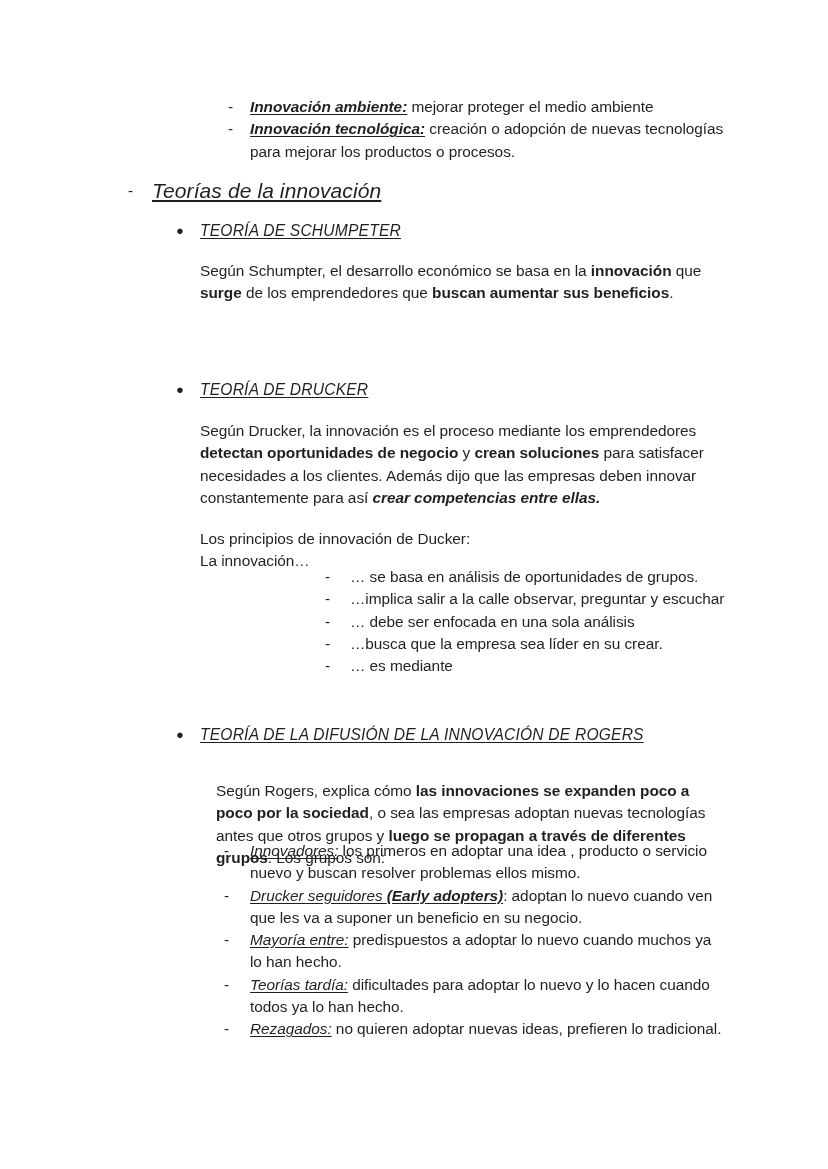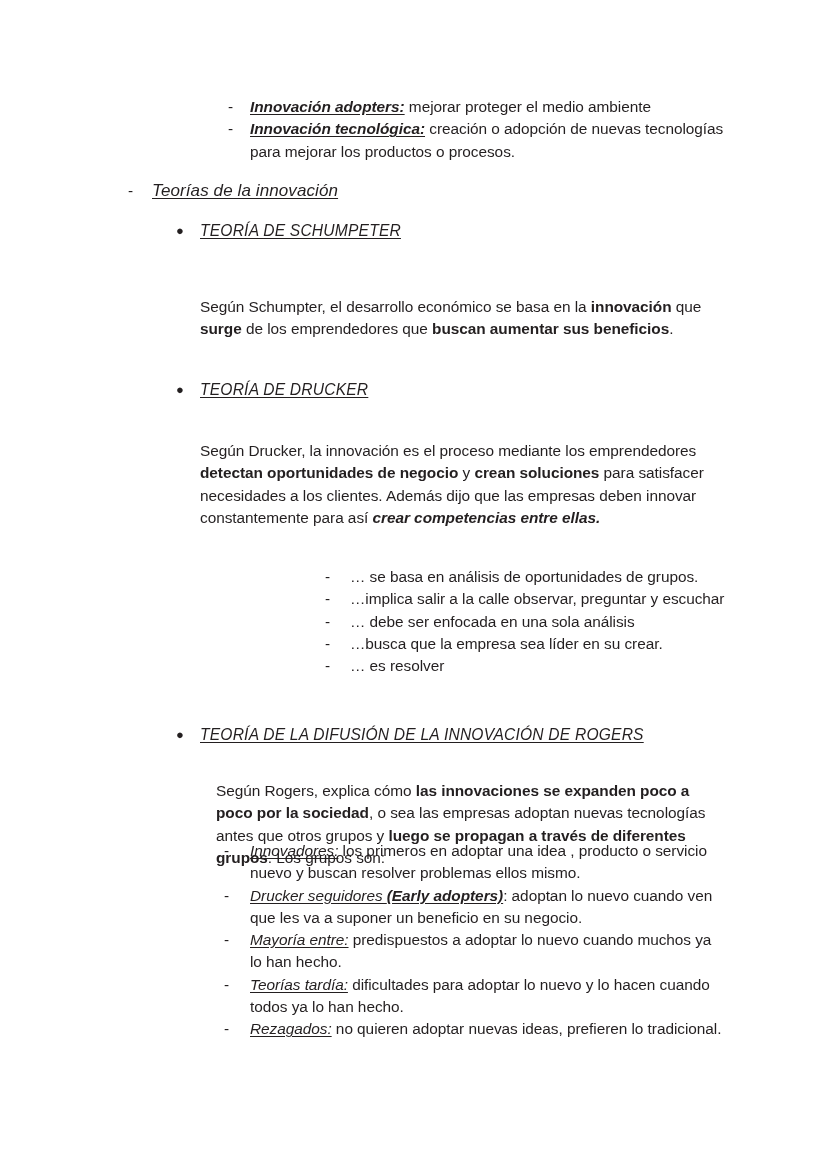--- a/index.html
+++ b/index.html
@@ -76,24 +76,24 @@
 
   
   #tipos-list { left: 228px; top: 96px; width: 500px; }
   #tipos-list .row { padding-left: 22px; }
 
   
   #teorias-heading { left: 128px; top: 180px; width: 560px; padding-left: 24px; }
 
   
   #schumpeter-head { left: 176px; top: 220px; width: 560px; padding-left: 24px; }
-  #schumpeter-body { left: 200px; top: 260px; width: 520px; margin-top: 36px; }
+  #schumpeter-body { left: 200px; top: 260px; width: 520px; }
 
   #drucker-head { left: 176px; top: 379px; width: 560px; padding-left: 24px; }
-  #drucker-body { left: 200px; top: 440px; width: 512px; }
+  #drucker-body { left: 200px; top: 420px; width: 512px; }
   #drucker-lead { left: 200px; top: 528px; width: 520px; }
 
   
   #drucker-principles { left: 325px; top: 566px; width: 400px; }
   #drucker-principles .row { padding-left: 25px; }
 
   #rogers-head { left: 176px; top: 724px; width: 600px; padding-left: 24px; }
   #rogers-body { left: 200px; top: 764px; width: 532px; }
 
   #rogers-groups { left: 224px; top: 840px; width: 500px; }
@@ -103,74 +103,78 @@
 </style>
 </head>
 <body>
 
 <div class="page">
 
   <div class="blk" id="tipos-list">
 
     <div class="row body-text">
       <span class="marker">-</span>
-      <span class="row-text"><span class="b i u">Innovación adopters:</span><span> mejorar proteger el medio ambiente</span></span>
+      <span class="row-text"><span class="b i u">Innovación ambiente:</span><span> mejorar proteger el medio ambiente</span></span>
     </div>
 
     <div class="row body-text">
       <span class="marker">-</span>
       <span class="row-text"><span class="b i u">Innovación tecnológica:</span><span> creación o adopción de nuevas tecnologías para mejorar los productos o procesos.</span></span>
     </div>
 
   </div>
 
   <div class="blk row body-text" id="teorias-heading">
     <span class="marker">-</span>
-    <span class="row-text"><span class="i u" style="font-size:17px;letter-spacing:0.1px;">Teorías de la innovación</span></span>
+    <span class="row-text"><span class="i u" style="font-size:21px;letter-spacing:0.1px;">Teorías de la innovación</span></span>
   </div>
 
   <div class="blk row body-text" id="schumpeter-head">
     <span class="marker bullet">●</span>
     <span class="row-text"><span class="theory-heading">TEORÍA DE SCHUMPETER</span></span>
   </div>
 
   <div class="blk body-text" id="schumpeter-body">
     <p style="margin:0"><span>Según Schumpter, el desarrollo económico se basa en la </span><span class="b">innovación</span><span> que </span><span class="b">surge</span><span> de los emprendedores que </span><span class="b">buscan aumentar sus beneficios</span><span>.</span></p>
   </div>
 
   <div class="blk row body-text" id="drucker-head">
     <span class="marker bullet">●</span>
     <span class="row-text"><span class="theory-heading">TEORÍA DE DRUCKER</span></span>
   </div>
 
   <div class="blk body-text" id="drucker-body">
     <p style="margin:0"><span>Según Drucker, la innovación es el proceso mediante los emprendedores </span><span class="b">detectan oportunidades de negocio</span><span> y </span><span class="b">crean soluciones</span><span> para satisfacer necesidades a los clientes. Además dijo que las empresas deben innovar constantemente para así </span><span class="b i">crear competencias entre ellas.</span></p>
   </div>
 
+  <div class="blk body-text" id="drucker-lead">
+    <div>Los principios de innovación de Ducker:</div>
+    <div>La innovación…</div>
+  </div>
 
   <div class="blk" id="drucker-principles">
     <div class="row body-text">
       <span class="marker">-</span>
       <span class="row-text">… se basa en análisis de oportunidades de grupos.</span>
     </div>
     <div class="row body-text">
       <span class="marker">-</span>
       <span class="row-text">…implica salir a la calle observar, preguntar y escuchar</span>
     </div>
     <div class="row body-text">
       <span class="marker">-</span>
       <span class="row-text">… debe ser enfocada en una sola análisis</span>
     </div>
     <div class="row body-text">
       <span class="marker">-</span>
       <span class="row-text">…busca que la empresa sea líder en su crear.</span>
     </div>
     <div class="row body-text">
       <span class="marker">-</span>
-      <span class="row-text">… es resolver</span>
+      <span class="row-text">… es mediante</span>
     </div>
   </div>
 
   <div class="blk row body-text" id="rogers-head">
     <span class="marker bullet">●</span>
     <span class="row-text"><span class="theory-heading">TEORÍA DE LA DIFUSIÓN DE LA INNOVACIÓN DE ROGERS</span></span>
   </div>
 
   <div class="blk body-text" id="rogers-body">
     <p style="margin:16px"><span>Según Rogers, explica cómo </span><span class="b">las innovaciones se expanden poco a poco por la sociedad</span><span>, o sea las empresas adoptan nuevas tecnologías antes que otros grupos y </span><span class="b">luego se propagan a través de diferentes grupos</span><span>. Los grupos son:</span></p>

